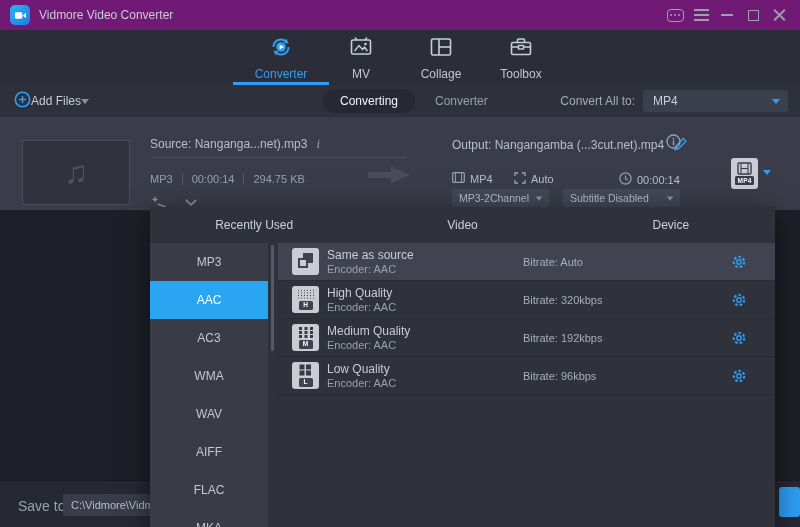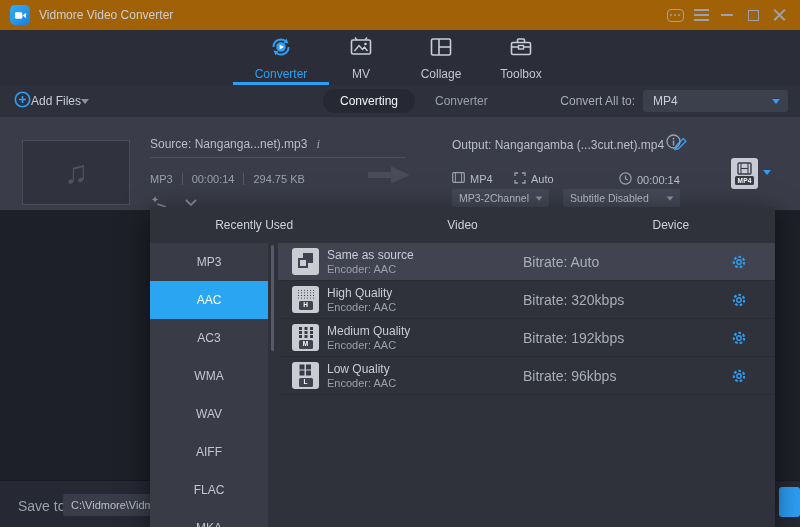--- a/index.html
+++ b/index.html
@@ -3,21 +3,21 @@
 <meta charset="utf-8">
 <style>
   * { margin:0; padding:0; box-sizing:border-box; }
   html,body { background:#14161d; }
   .app {
     position:relative; width:800px; height:527px; overflow:hidden;
     background:#1e2029; font-family:"Liberation Sans", sans-serif;
     -webkit-font-smoothing:antialiased; color:#c6cad4;
   }
   
-  .titlebar { position:absolute; left:0; top:0; width:800px; height:30px; background:#a16207; display:flex; align-items:center; }
+  .titlebar { position:absolute; left:0; top:0; width:800px; height:30px; background:#701a75; display:flex; align-items:center; }
   .applogo { width:20px; height:20px; border-radius:5px; margin-left:10px;
     background:linear-gradient(135deg,#2fb0f6,#1b7de2); display:flex; align-items:center; justify-content:center; }
   .apptitle { font-size:12px; color:#c9cdd6; margin-left:9px; }
   .wincontrols { margin-left:auto; display:flex; align-items:center; height:30px; padding-right:8px; }
   .wc { width:26px; height:30px; display:flex; align-items:center; justify-content:center; }
   .bubble { width:17px; height:13px; border:1.5px solid #9da1ad; border-radius:4px; display:flex; align-items:center; justify-content:center; gap:2px; }
   .bubble i { width:2px; height:2px; background:#9da1ad; border-radius:50%; }
   .hamb { display:flex; flex-direction:column; gap:3px; }
   .hamb i { width:15px; height:1.8px; background:#9da1ad; }
   .minbar { width:12px; height:1.8px; background:#9da1ad; }
@@ -93,21 +93,21 @@
   .prow { height:38px; flex:none; display:flex; align-items:center; border-bottom:1px solid #2a2c35; }
   .prow.selected { background:#414350; }
   .qicon { position:relative; width:27px; height:27px; background:#c9ccd3; border-radius:3px; margin-left:14px; flex:none; display:flex; flex-direction:column; align-items:center; justify-content:center; }
   .cp-back { position:absolute; left:11px; top:5px; width:10px; height:10px; background:#40434f; }
   .cp-front { position:absolute; left:6px; top:10px; width:10px; height:10px; background:#c9ccd3; border:2px solid #40434f; }
   .dots-h { width:18px; height:10px; background-image:radial-gradient(circle,#373a45 34%,transparent 42%); background-size:3px 2.6px; }
   .qbadge { margin-top:2px; background:#40434f; color:#fff; font-size:6.5px; font-weight:bold; border-radius:1.5px; min-width:14px; text-align:center; line-height:8.5px; height:9px; }
   .ptexts { margin-left:8px; width:196px; }
   .pname { font-size:12px; color:#c8ccd6; line-height:14px; }
   .penc { font-size:11px; color:#9aa0ab; line-height:13px; margin-top:1px; }
-  .pbit { font-size:14px; color:#a9aeb9; width:170px; }
+  .pbit { font-size:11px; color:#a9aeb9; width:170px; }
   .gear { margin-left:auto; margin-right:28px; display:flex; }
 </style>
 </head>
 <body>
 
 <div class="app">
 
   <div class="titlebar">
     <div class="applogo">
       <svg width="13" height="13" viewBox="0 0 14 14">

